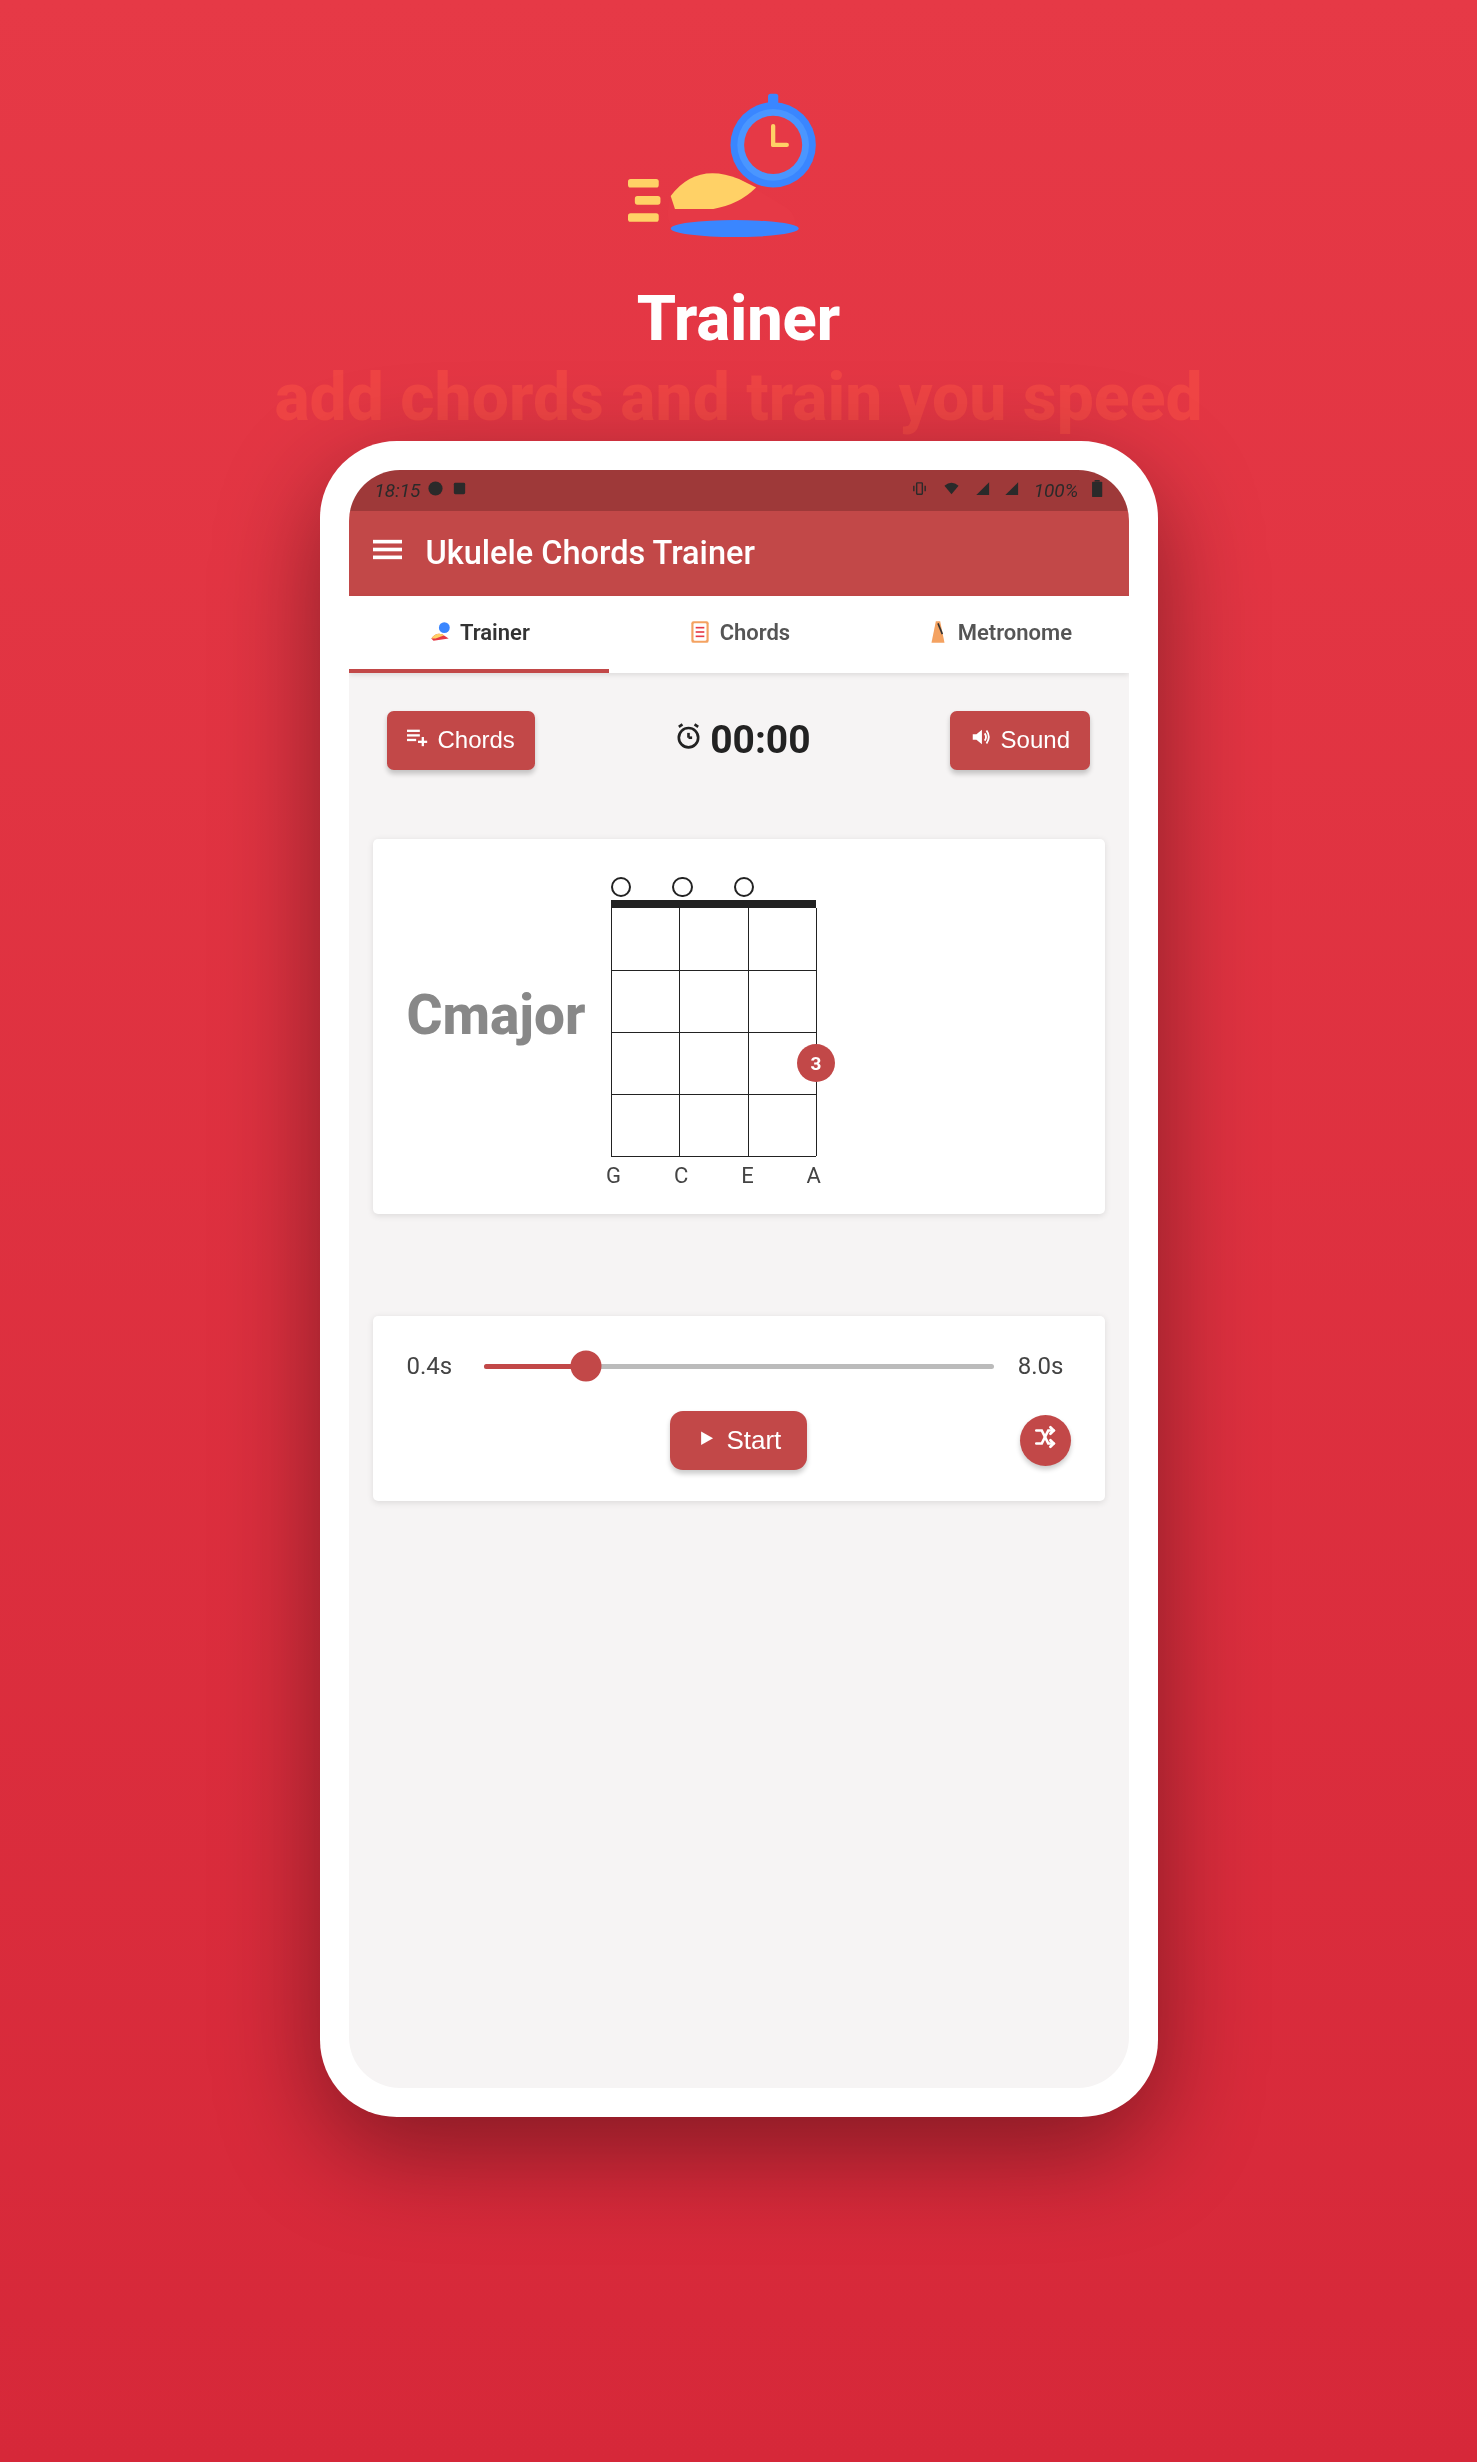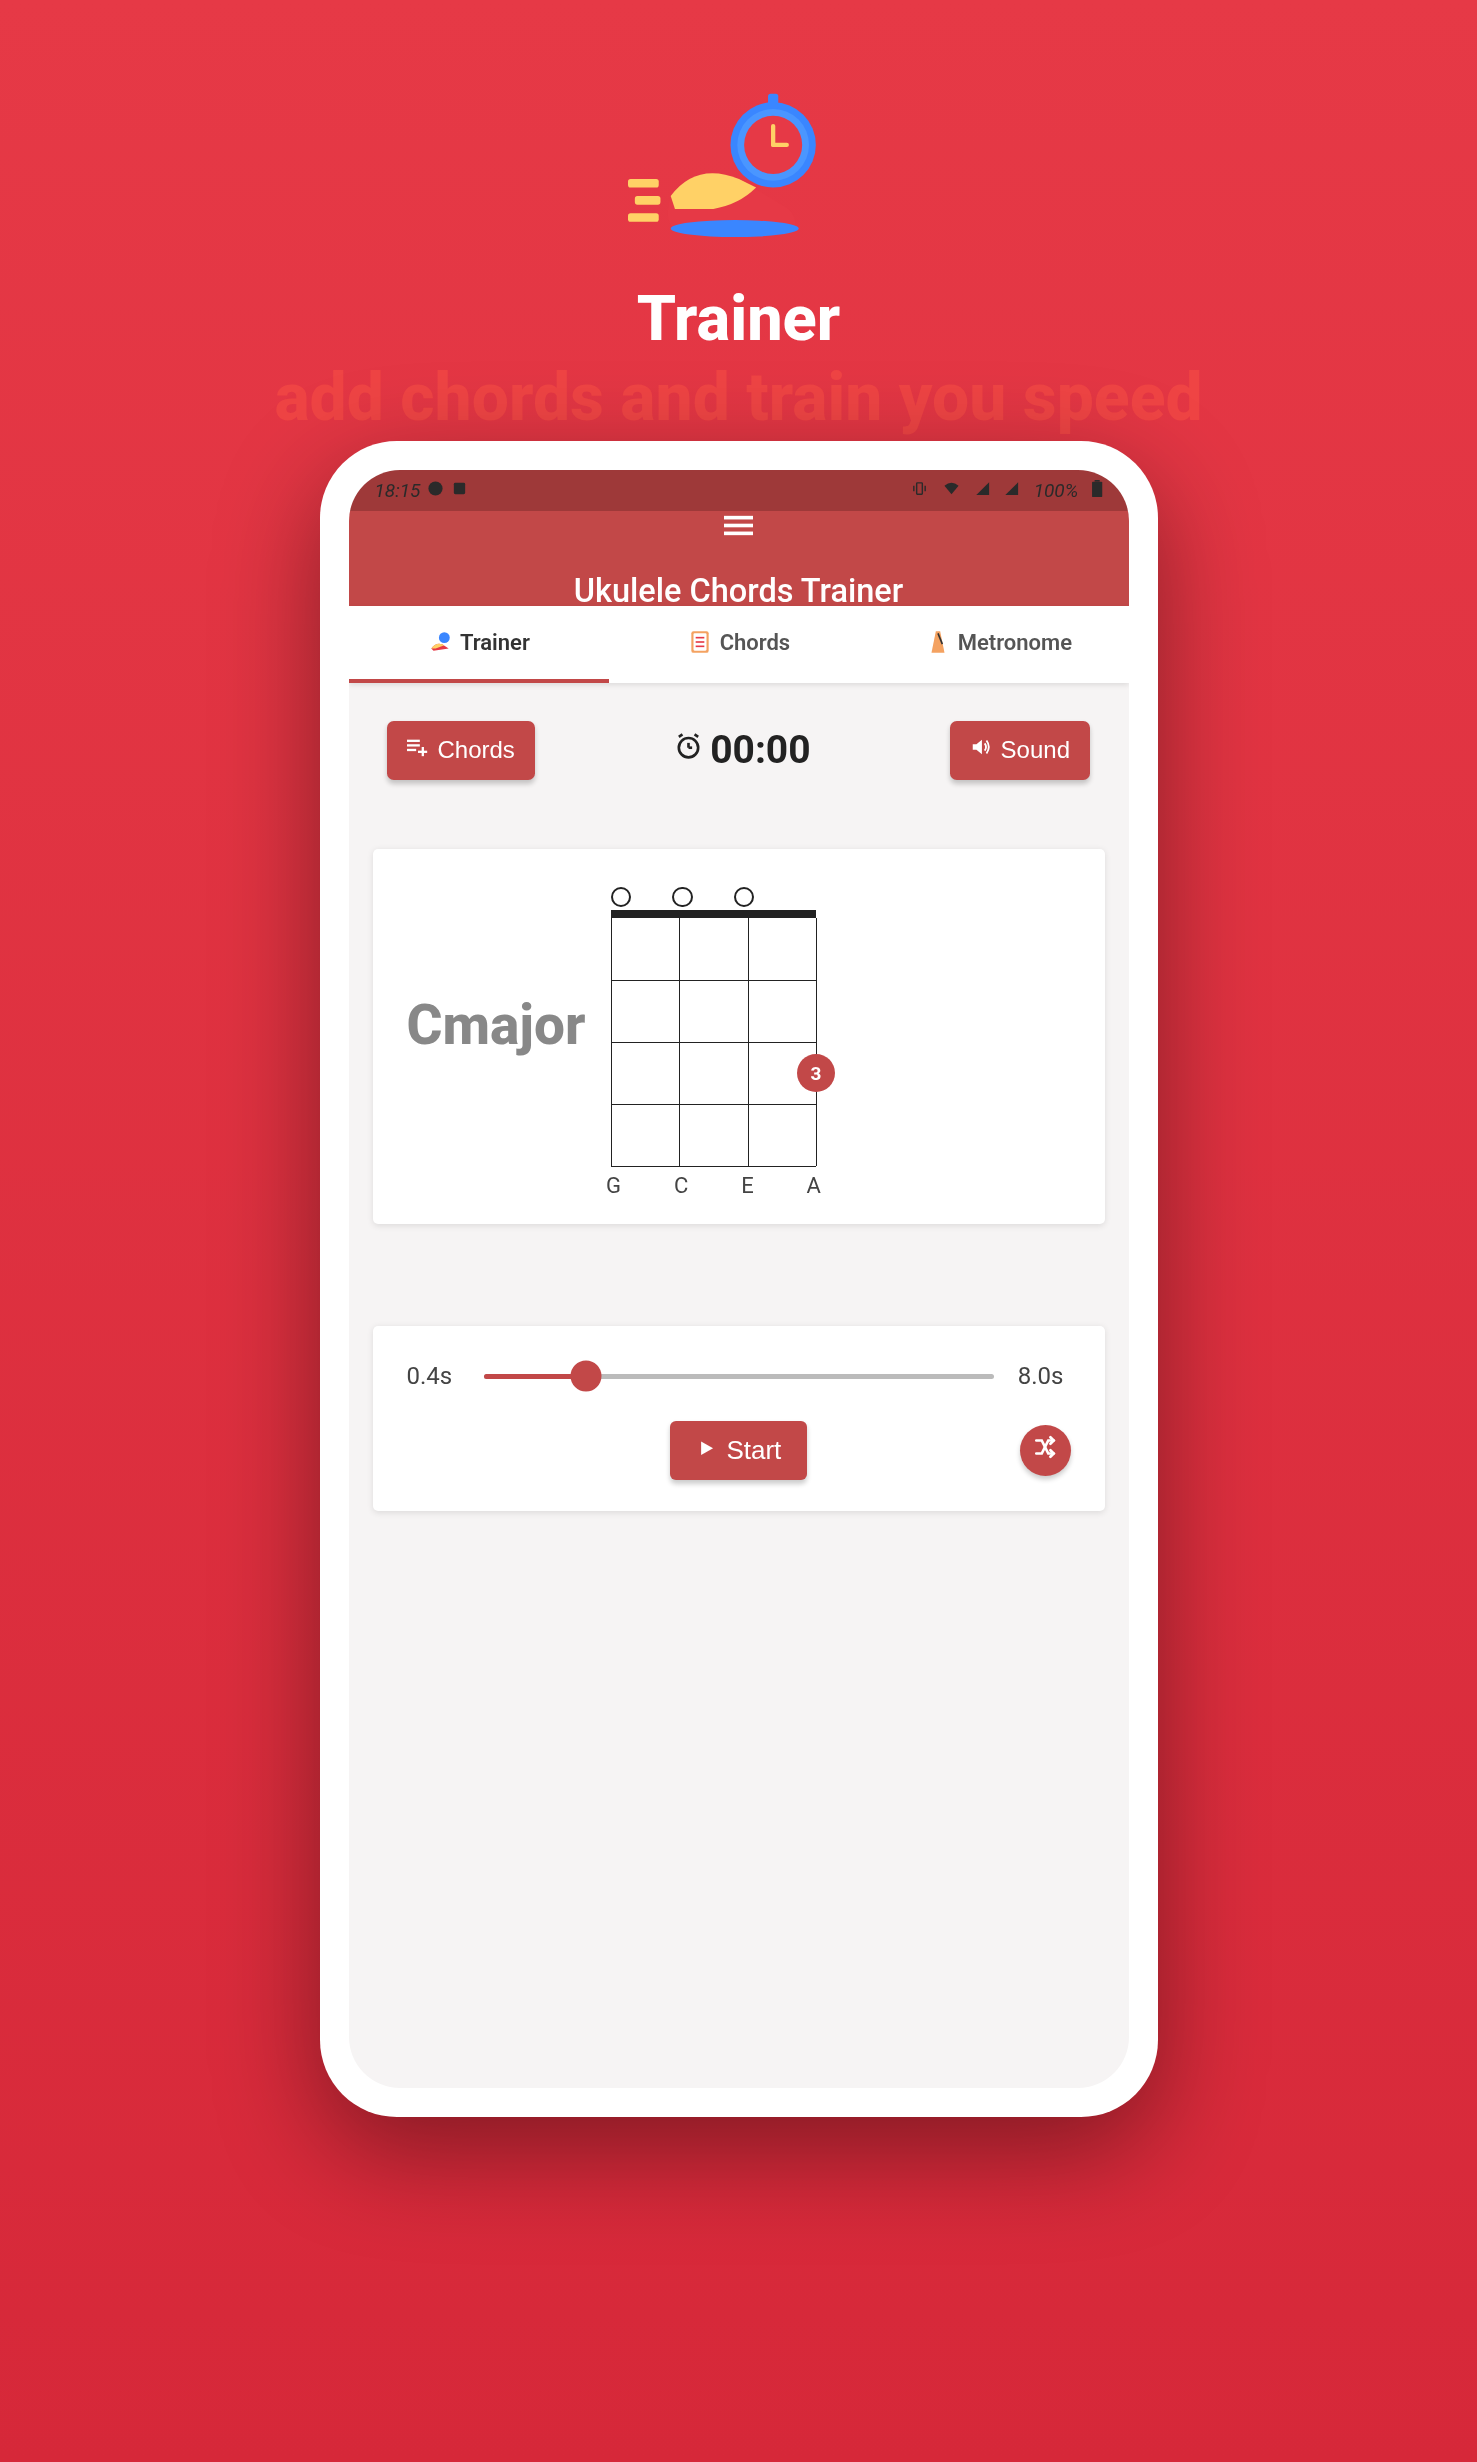--- a/index.html
+++ b/index.html
@@ -68,27 +68,26 @@
   padding: 0 26px;
   font-size: 19px;
   color: #2a2a2a;
   font-style: italic;
 }
 .status-left { display: flex; align-items: center; gap: 6.8px; }
 .status-right { display: flex; align-items: flex-start; gap: 14px; }
 
 
 .app-bar {
-  height: 95px;
+  height: 85px;
   background: #c24848;
   display: flex;
   align-items: center;
   padding: 0 24px;
   gap: 24px;
-  flex-direction: column;
 }
 .hamburger { color: #fff; font-size: 31px; }
 .app-title { color: #fff; font-size: 32.5px; font-weight: 500; }
 
 
 .tabs {
   height: 77px;
   background: #fff;
   display: flex;
   box-shadow: 0 1.7px 5.1px rgba(0,0,0,0.1);
@@ -253,21 +252,21 @@
   display: flex;
   align-items: center;
   justify-content: center;
   gap: 103px;
   position: relative;
 }
 .start-btn {
   background: #c24848;
   color: #fff;
   border: none;
-  border-radius: 6px;
+  border-radius: 13px;
   padding: 13.7px 26px;
   font-size: 26px;
   font-weight: 500;
   display: inline-flex;
   align-items: center;
   gap: 10.3px;
   box-shadow: 0 3.4px 5.1px rgba(0,0,0,0.2);
 }
 .shuffle-btn {
   position: absolute;

